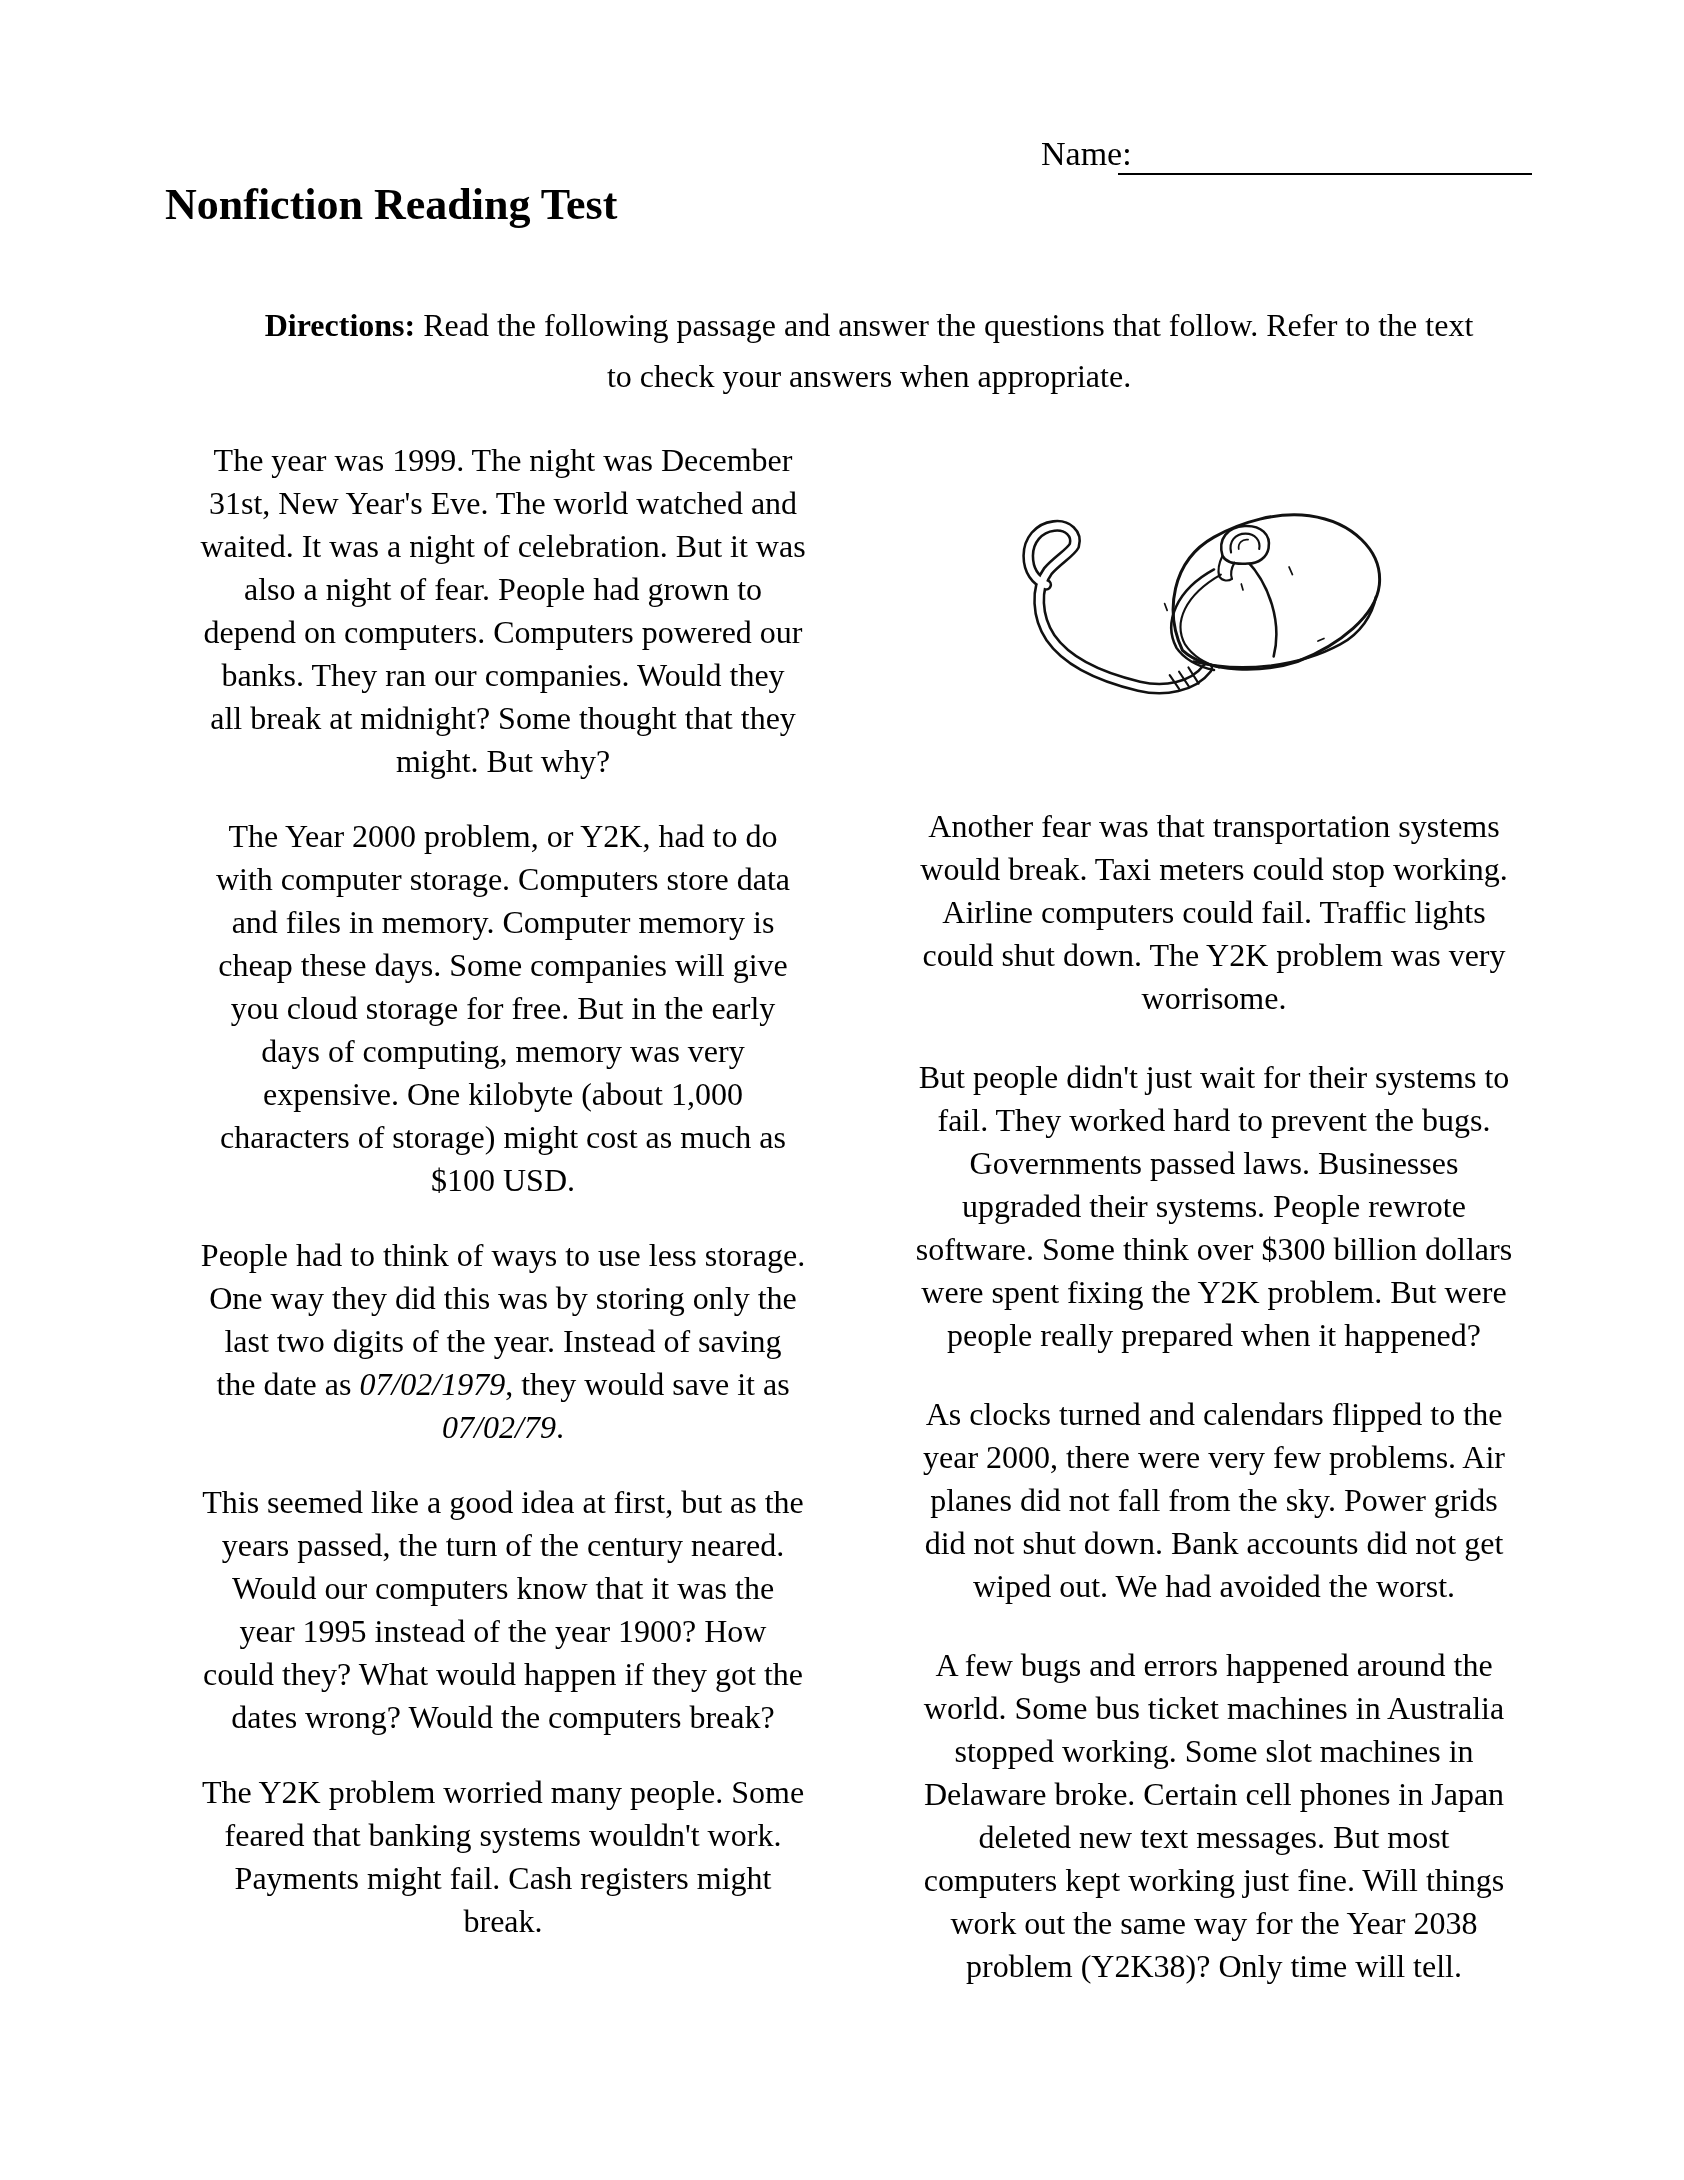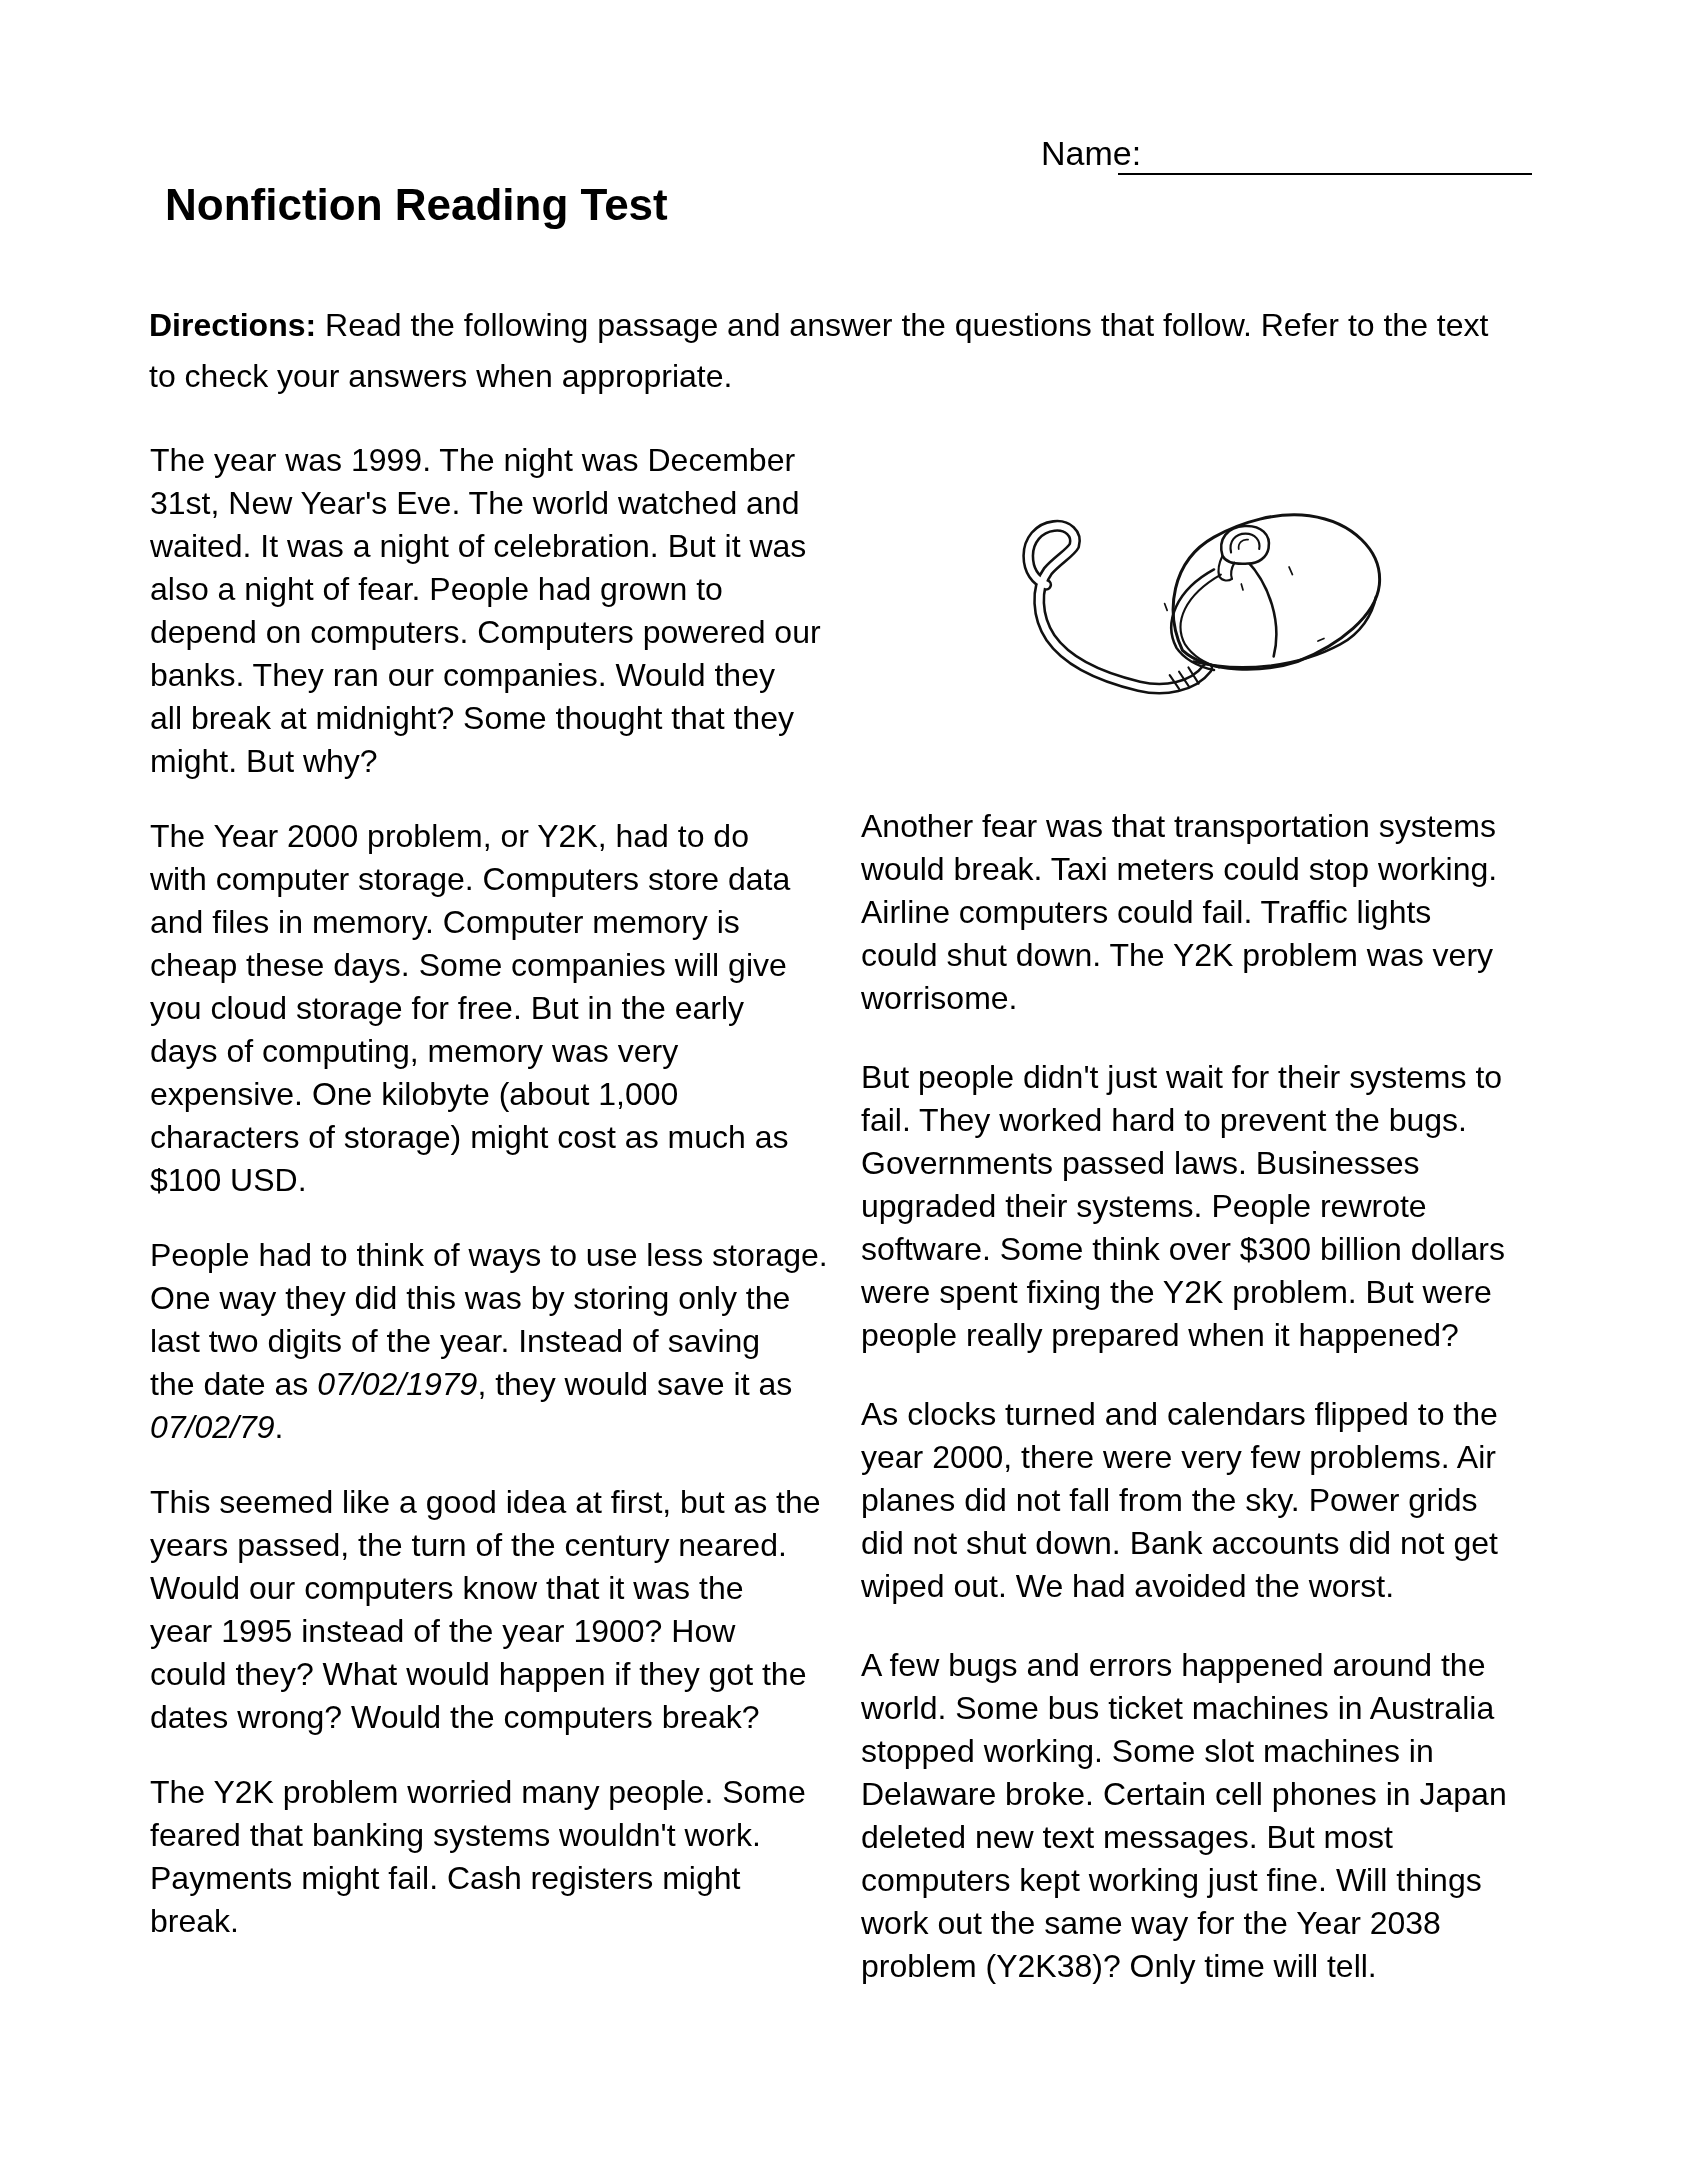--- a/index.html
+++ b/index.html
@@ -1,23 +1,24 @@
 <!DOCTYPE html>
 <html style="font-size:13.6px"><head>
 <meta charset="utf-8">
 <style>
   html, body { margin: 0; padding: 0; background: #555; }
   .page {
     position: relative;
     width: 1685px;
     height: 2181px;
     background: #ffffff;
-    font-family: Liberation Sans, sans-serif;
+    font-family: Liberation Serif, serif;
     color: #000000;
     overflow: hidden;
+    text-align: center;
   }
   .name-row {
     position: absolute;
     left: 1041px;
     top: 135px;
     font-size: 34px;
     line-height: 37px;
     white-space: nowrap;
   }
   .name-underline {
@@ -40,21 +41,21 @@
     margin: 16px;
   }
   .doc-subtitle {
     font-size: 44px;
     font-weight: bold;
     font-style: italic;
     margin: 0;
   }
   .directions {
     position: absolute;
-    left: 149px;
+    left: 162px;
     top: 300px;
     width: 1414px;
     font-size: 32px;
     line-height: 51px;
     white-space: pre-line;
   }
   .directions .dir-label { font-weight: bold; }
   .col {
     position: absolute;
     top: 439px;

